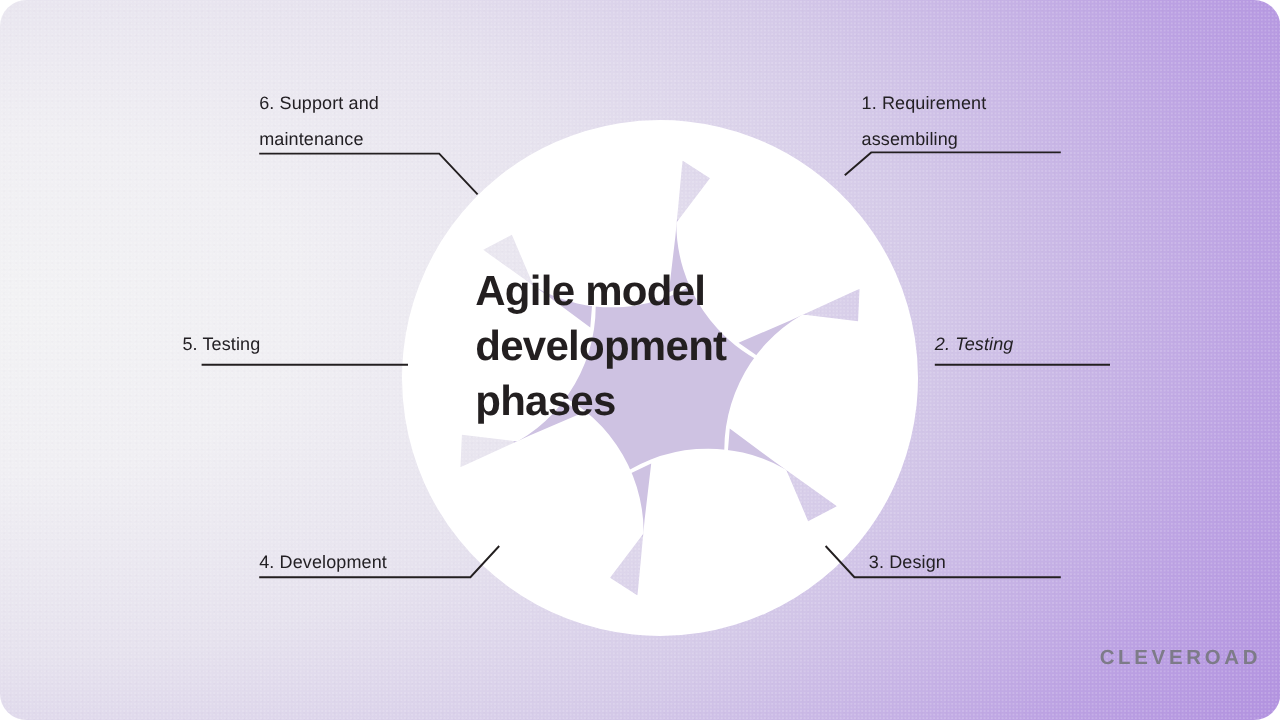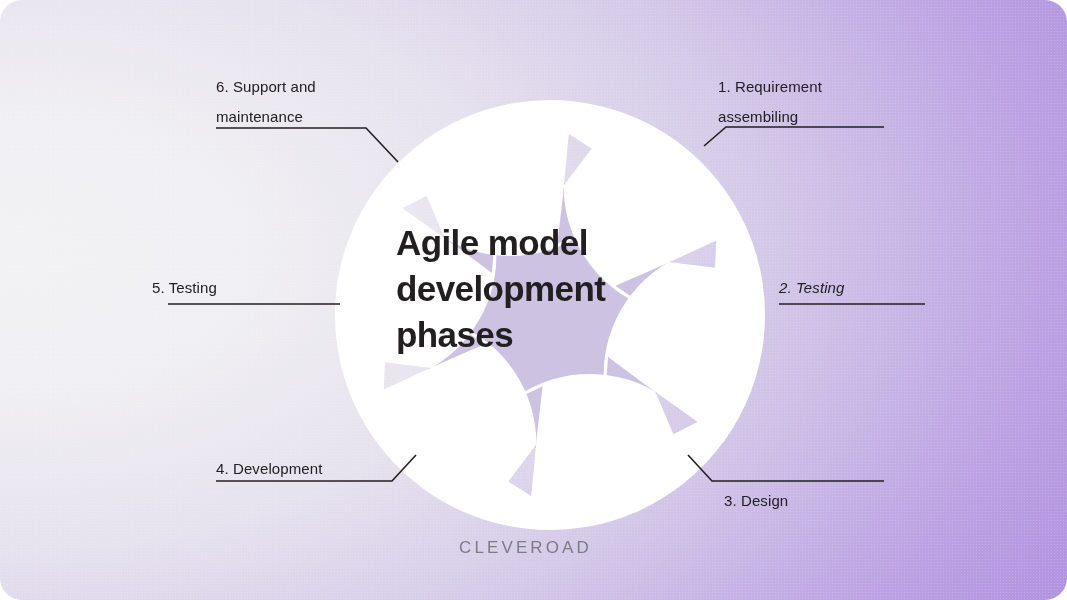--- a/index.html
+++ b/index.html
@@ -76,23 +76,23 @@
   #l-test2    { left: 779px; top: 272px; }
   #l-design   { left: 724px; top: 453px; }
   #l-dev      { left: 216px; top: 453px; }
   #l-test5    { left: 168px; top: 272px; }
   #l-support  { left: 216px; top: 70px; }
 
   .brand {
     position: absolute;
     left: 0; right: 16px;
     top: 538px;
-    text-align: center;
+    text-align: right;
     font-size: 17px;
-    font-weight: 400;
+    font-weight: 700;
     letter-spacing: 3.1px;
     color: #7d7b88;
   }
 </style>
 </head>
 <body>
 
 <div id="infographic">
 
   <div id="grain"></div>
@@ -208,21 +208,21 @@
     <svg width="180" height="50">
         <path d="M -36,2 L -12,28 L 160,28" fill="none" stroke="#231f20" stroke-width="1.6"></path>
       </svg>
   </div>
 
   <div class="label" style="left:718px; top:72px; width:220px;">1. Requirement
 assembiling</div>
 
   <div class="label" style="left:779px; top:273px; width:200px;font-style:italic;">2. Testing</div>
 
-  <div class="label" style="left:724px; top:454px; width:200px;margin-top:32px;">3. Design</div>
+  <div class="label" style="left:724px; top:454px; width:200px;">3. Design</div>
 
   <div class="label" style="left:216px; top:454px; width:240px;">4. Development</div>
 
   <div class="label" style="left:152px; top:273px; width:200px;">5. Testing</div>
 
   <div class="label" style="left:216px; top:72px; width:240px;">6. Support and
 maintenance</div>
 
   <div class="brand">CLEVEROAD</div>
 

